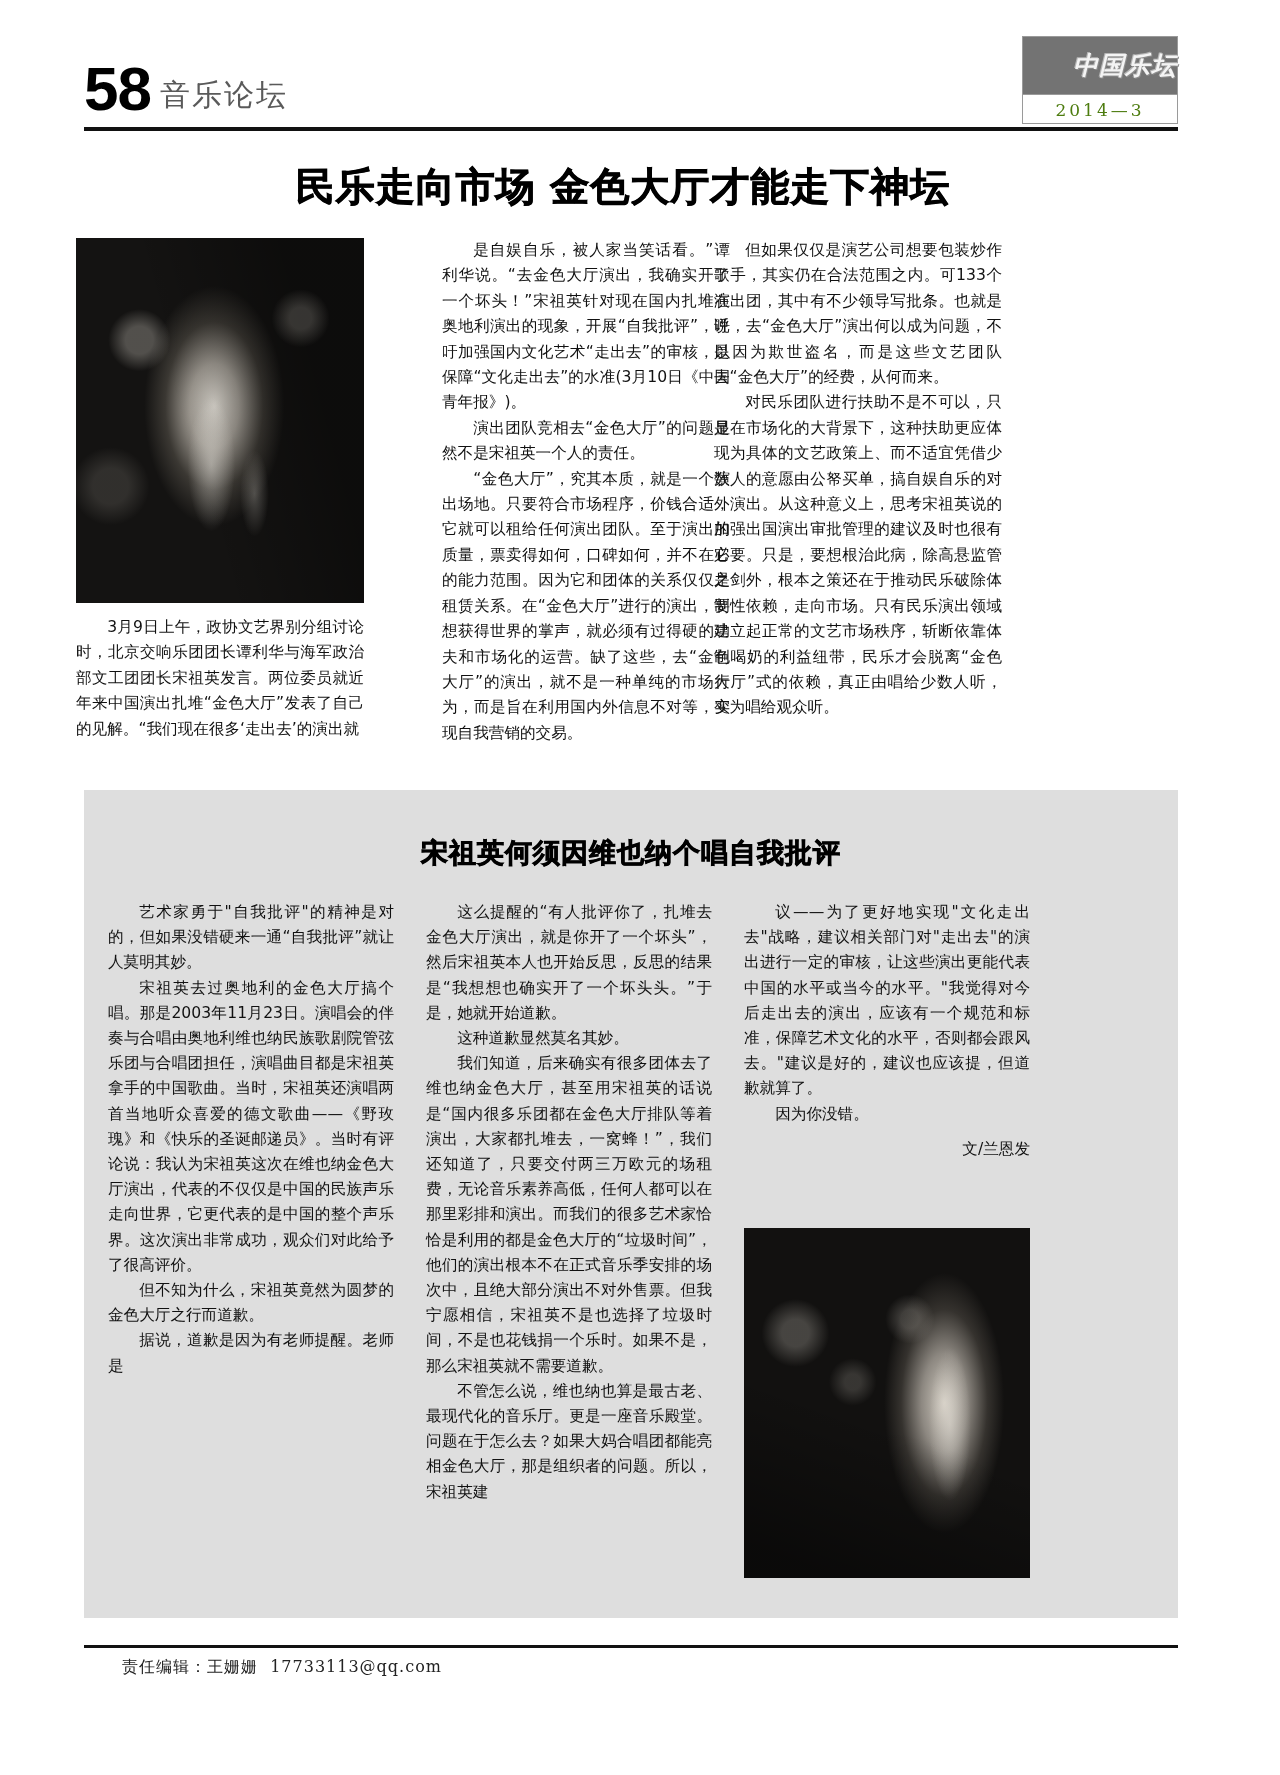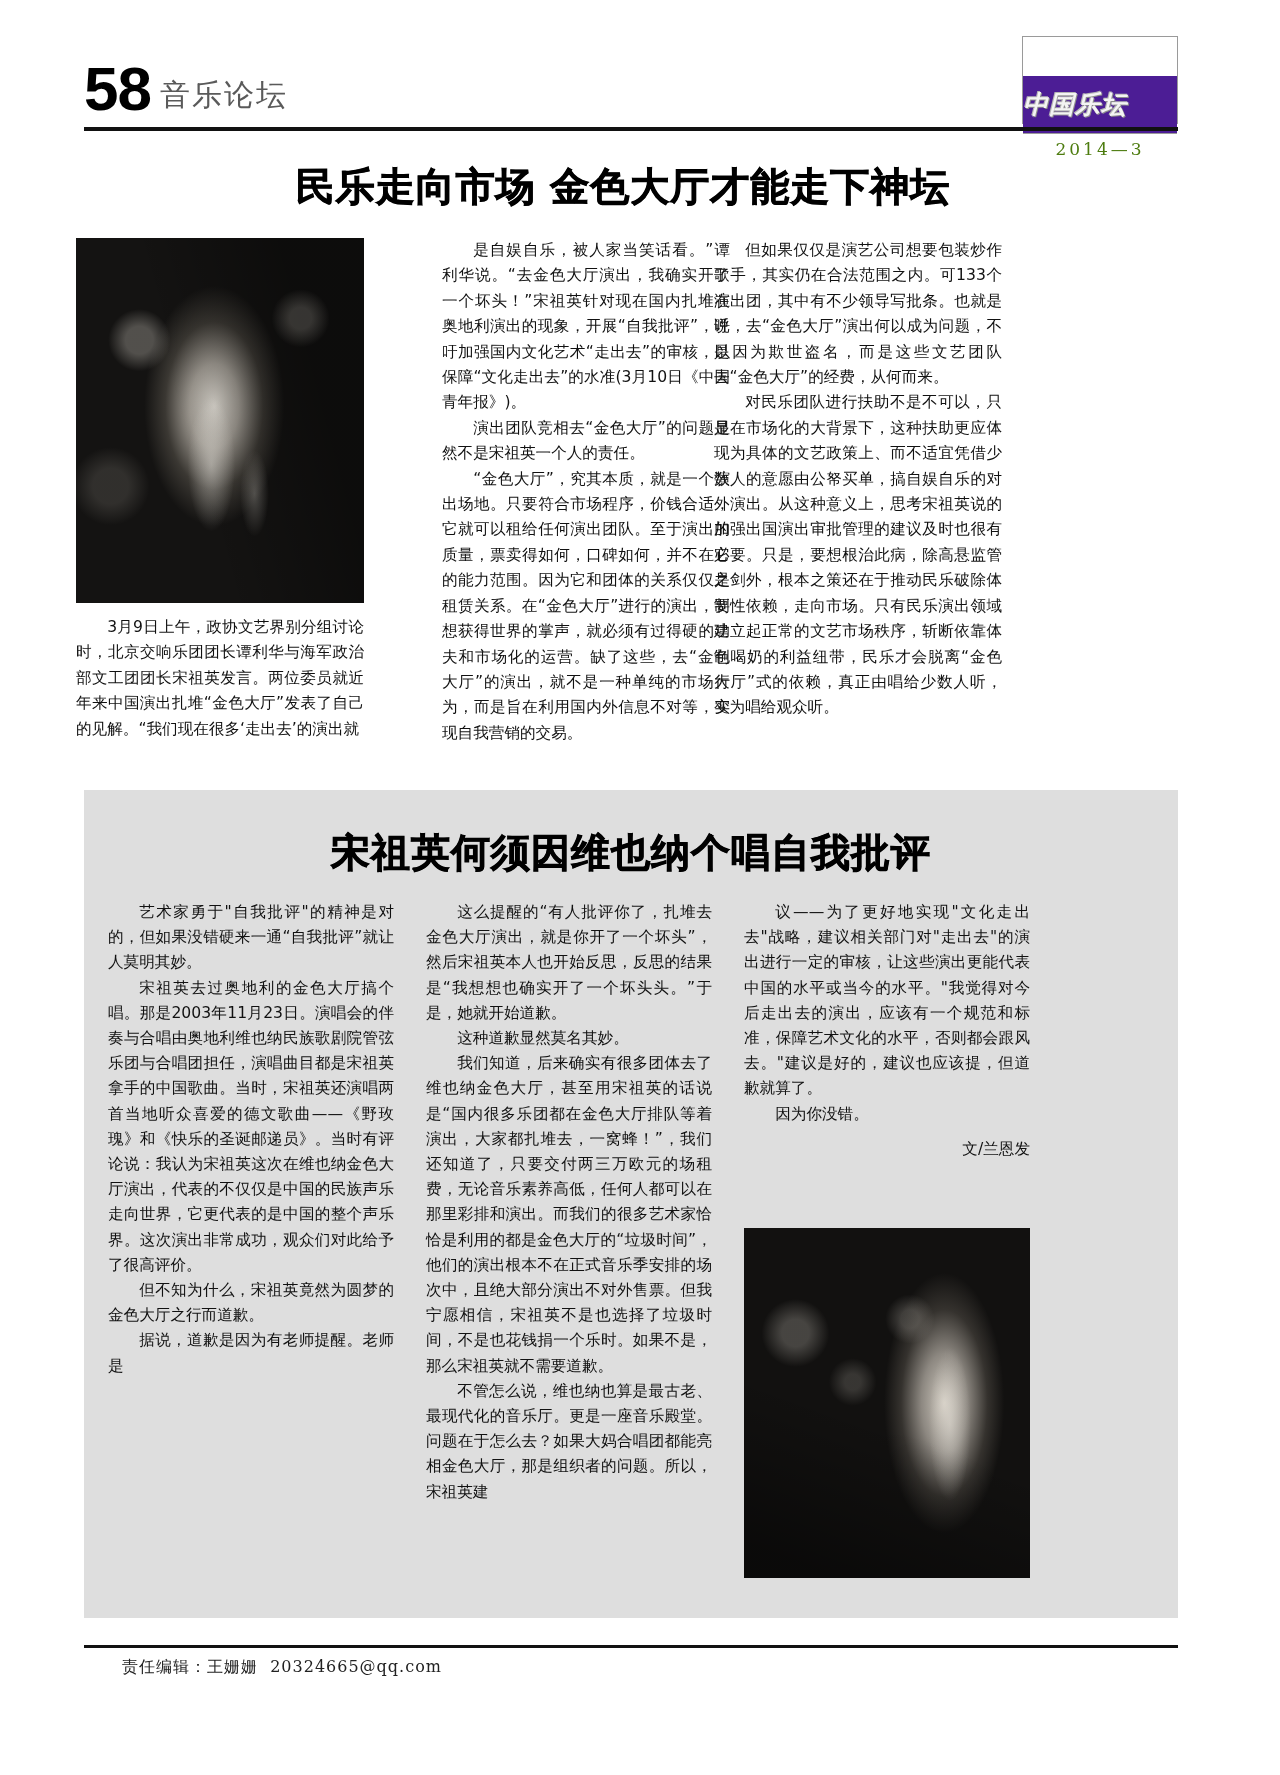--- a/index.html
+++ b/index.html
@@ -28,22 +28,22 @@
     font-size:30px;line-height:34px;color:#5a5a5a;letter-spacing:2px;
   }
   .header-rule{
     position:absolute;left:84px;top:127px;width:1094px;height:4px;background:#111;
   }
   .logo-box{
     position:absolute;left:1022px;top:36px;width:156px;height:88px;
     border:1px solid #9a9a9a;box-sizing:border-box;background:#fff;
   }
   .logo-top{
-    height:57px;background:#4c1d95;border-bottom:1px solid #9a9a9a;
-    display:flex;align-items:center;justify-content:flex-start;margin-top:39px;
+    height:57px;background:#737373;border-bottom:1px solid #9a9a9a;
+    display:flex;align-items:center;justify-content:flex-end;
   }
   .logo-top span{
     font-family:"DejaVu Serif","Liberation Serif",serif;
     font-size:25px;color:#f4f4f4;letter-spacing:1px;
     font-style:italic;font-weight:bold;
     text-shadow:1px 1px 0 #8d8d8d,-1px -1px 0 #b6b6b6;
   }
   .logo-bottom{
     height:29px;display:flex;align-items:center;justify-content:center;
     font-family:"DejaVu Serif","Liberation Serif",serif;
@@ -94,21 +94,21 @@
   }
 
   
   .art2{
     position:absolute;left:84px;top:790px;width:1094px;height:828px;
     background:#dedede;
   }
   .art2-title{
     text-align:center;
     font-family:Liberation Sans, sans-serif;
-    font-weight:bold;font-size:39px;line-height:50px;
+    font-weight:bold;font-size:27px;line-height:50px;
     letter-spacing:1px;color:#000;
     padding:38px 0 22px 0;margin:0;
     -webkit-text-stroke:0.8px #000;
   }
   .art2-cols{position:relative;margin:0 24px;height:700px;}
   .col2{
     position:absolute;top:0;width:286px;
     font-size:15.6px;line-height:25.2px;
     text-align:justify;text-justify:inter-character;color:#111;
   }
@@ -210,16 +210,16 @@
         <p>因为你没错。</p>
         <div class="byline2">文/兰恩发</div>
       </div>
 
       <div class="photo2"></div>
     </div>
   </div>
 
   <div class="footer-rule"></div>
   <div class="footer-text">
-    <span>责任编辑：</span><span>王姗姗</span>&nbsp;&nbsp;<span>20324665@qq.com</span>
+    <span>责任编辑：</span><span>王姗姗</span>&nbsp;&nbsp;<span>17733113@qq.com</span>
   </div>
 
 </div>
 
 </body></html>

